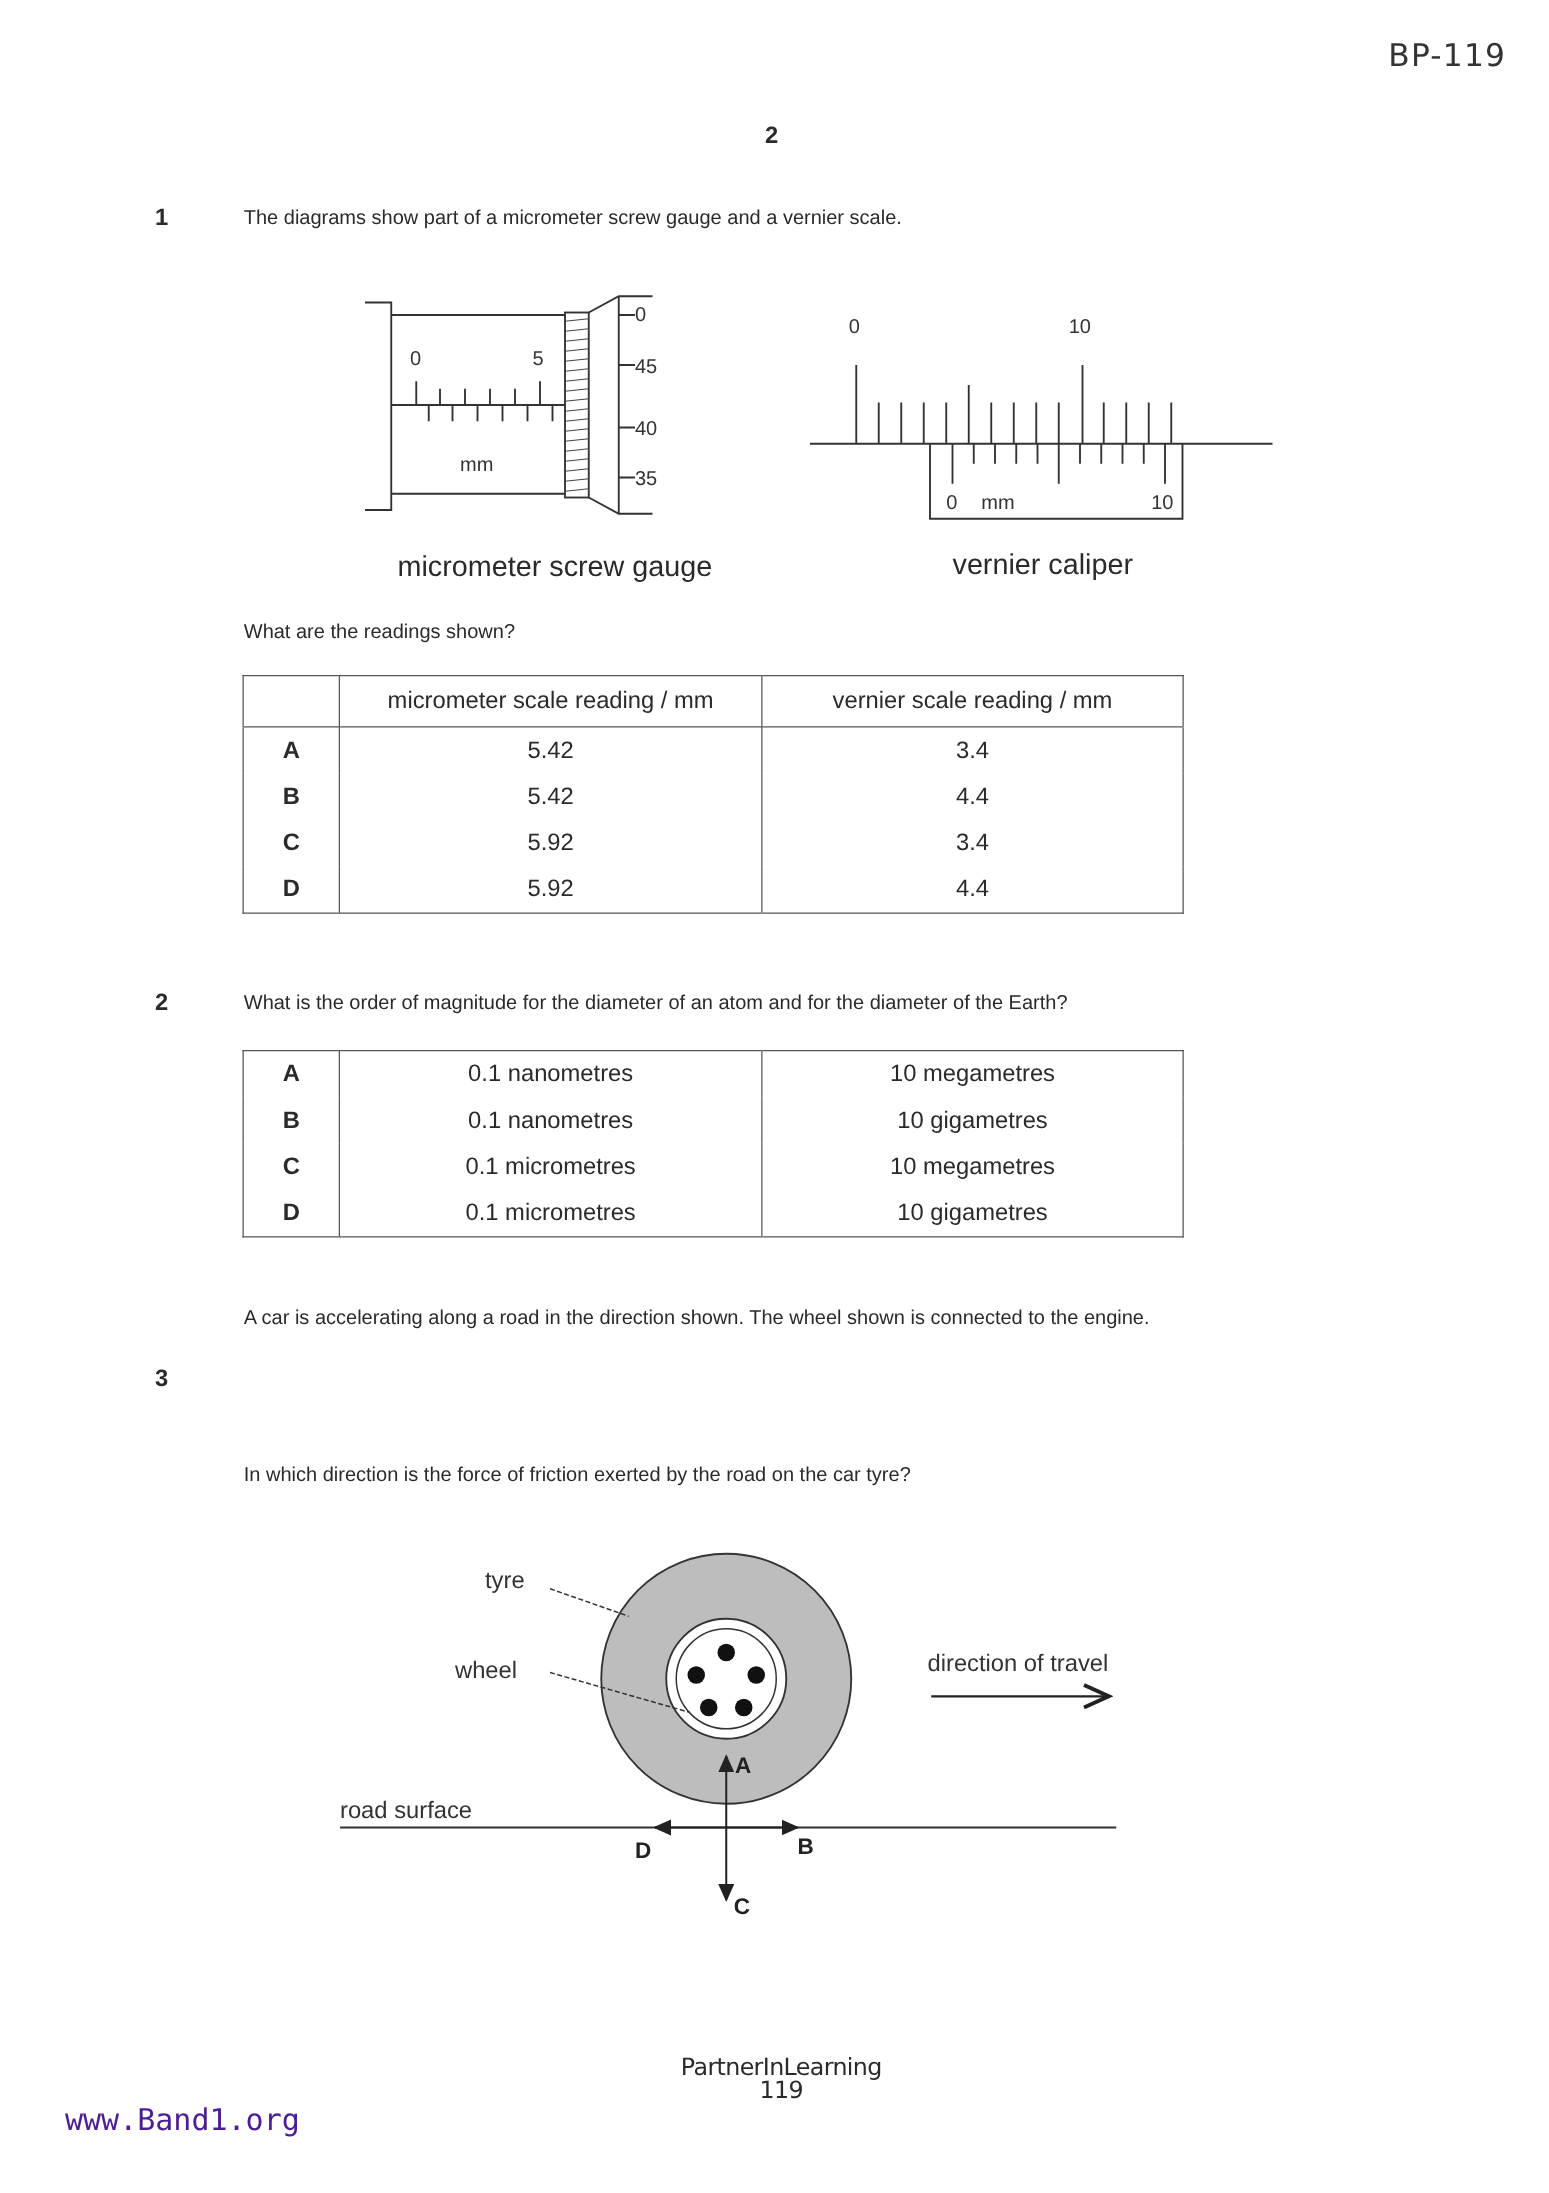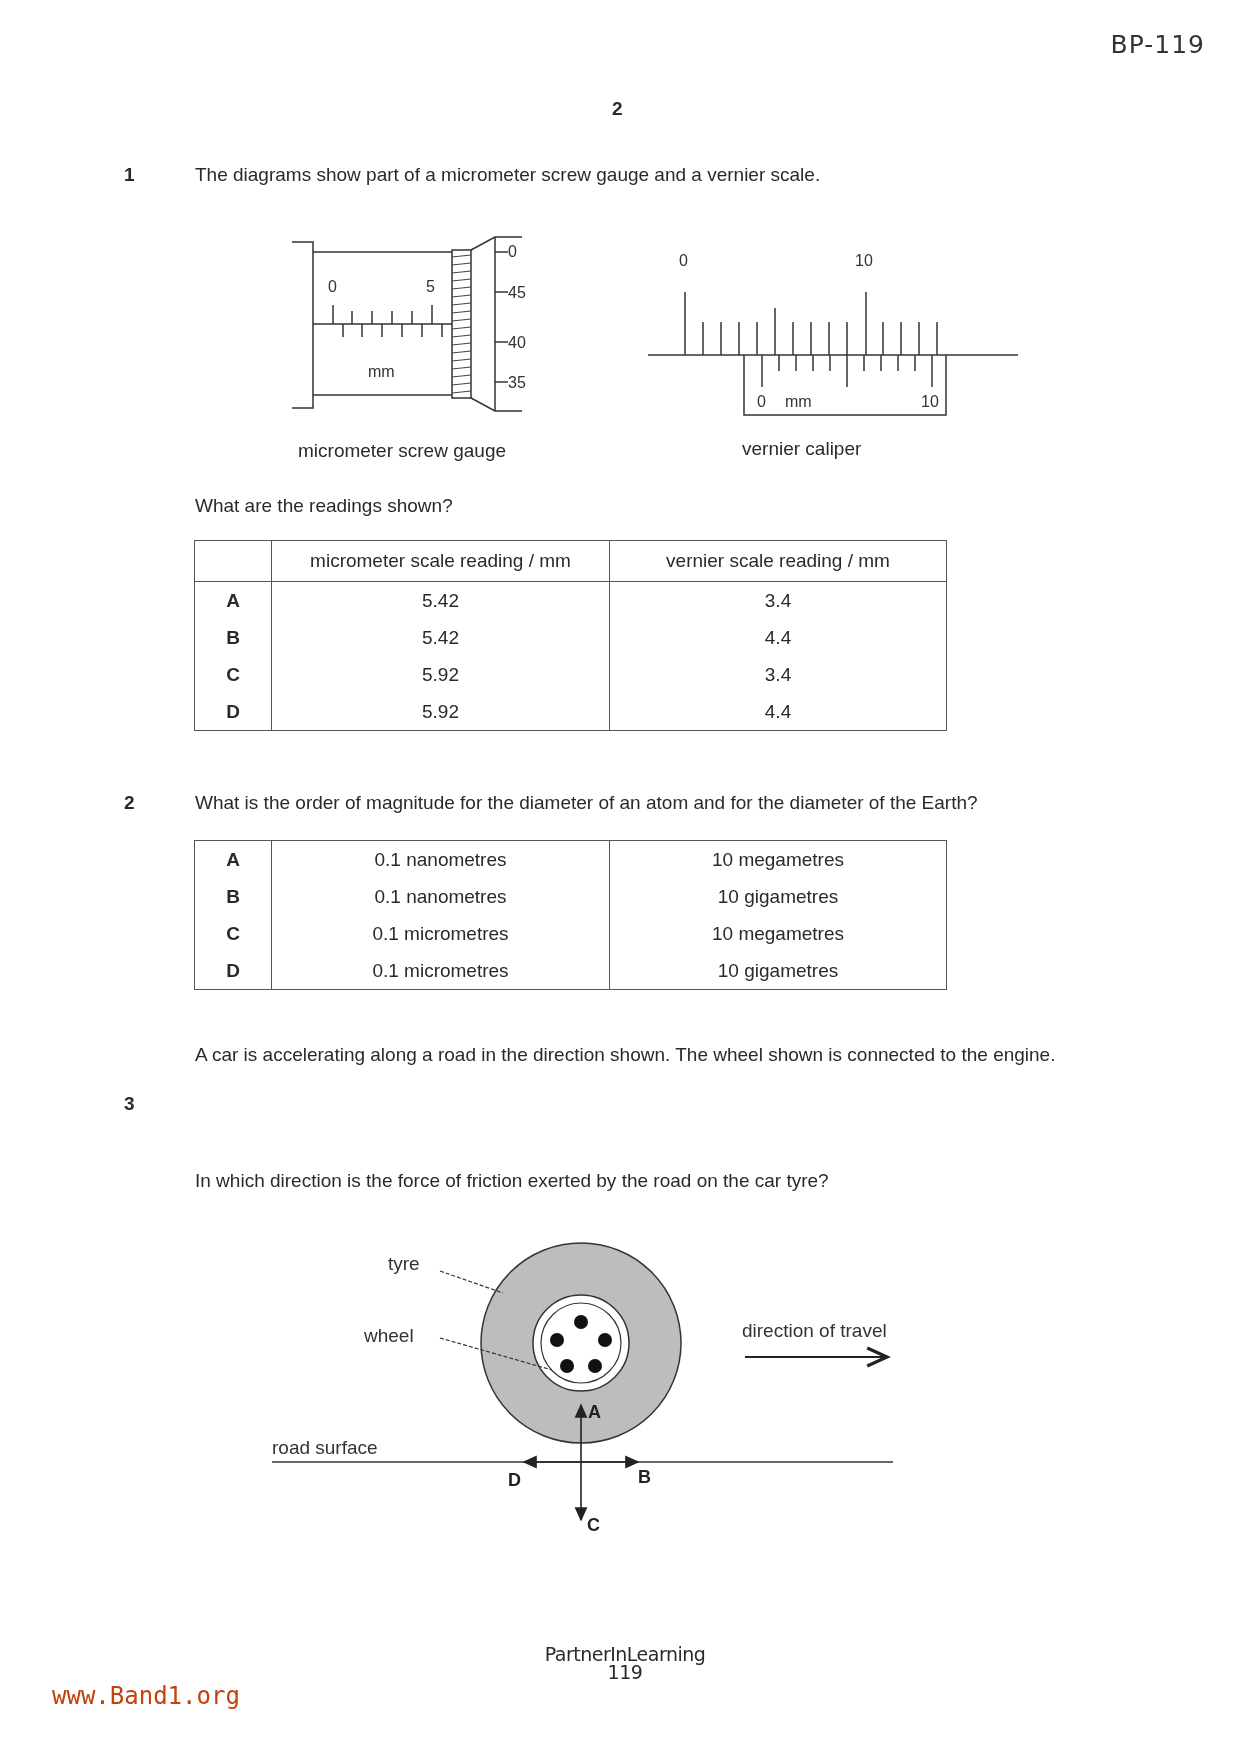--- a/index.html
+++ b/index.html
@@ -1,31 +1,31 @@
 <!DOCTYPE html>
 <html><head>
 <meta charset="utf-8">
 <style>
   html,body{margin:0;padding:0;background:#fff;}
   body{width:1239px;height:1754px;position:relative;overflow:hidden;font-family:"Liberation Sans",sans-serif;color:#2a2a2a;}
   .abs{position:absolute;}
   .hdr{right:34px;top:30px;font-family:"DejaVu Sans",sans-serif;font-size:25px;letter-spacing:1px;color:#333;}
   .pnum{left:612px;top:98px;font-size:19px;font-weight:bold;}
   .qn{font-size:19px;font-weight:bold;left:124px;}
-  .qt{font-size:19px;left:195px;width:900px;line-height:26px;}
-  .cap{font-size:19px;}
+  .qt{font-size:16px;left:195px;width:900px;line-height:26px;}
+  .cap{font-size:23px;margin-left:20px;}
   table.opt{position:absolute;border-collapse:collapse;font-size:19px;}
   table.opt td{text-align:center;height:37px;padding:0;}
   table.opt tr.head td{border-bottom:1.5px solid #555;height:40px;}
   table.opt td.l{font-weight:bold;width:76px;border-right:1.5px solid #555;}
   table.opt td.c1{width:337px;border-right:1.5px solid #555;}
   table.opt td.c2{width:336px;margin-top:32px;}
   table.opt{border:1.5px solid #555;padding-left:20px;}
   .foot{left:540px;top:1645px;width:170px;text-align:center;font-size:19px;line-height:18px;font-family:"DejaVu Sans",sans-serif;letter-spacing:-0.5px;}
-  .www{left:52px;top:1682px;font-family:"DejaVu Sans Mono",monospace;font-size:24px;color:#c2410c;}
+  .www{left:52px;top:1682px;font-family:"DejaVu Sans Mono",monospace;font-size:24px;color:#4c1d95;}
   svg text{font-family:"Liberation Sans",sans-serif;}
 </style>
 </head>
 <body>
 
 <div class="abs hdr">BP-119</div>
 <div class="abs pnum">2</div>
 
 <div class="abs qn" style="top:164px">1</div>
 <div class="abs qt" style="top:162px">The diagrams show part of a micrometer screw gauge and a vernier scale.</div>

